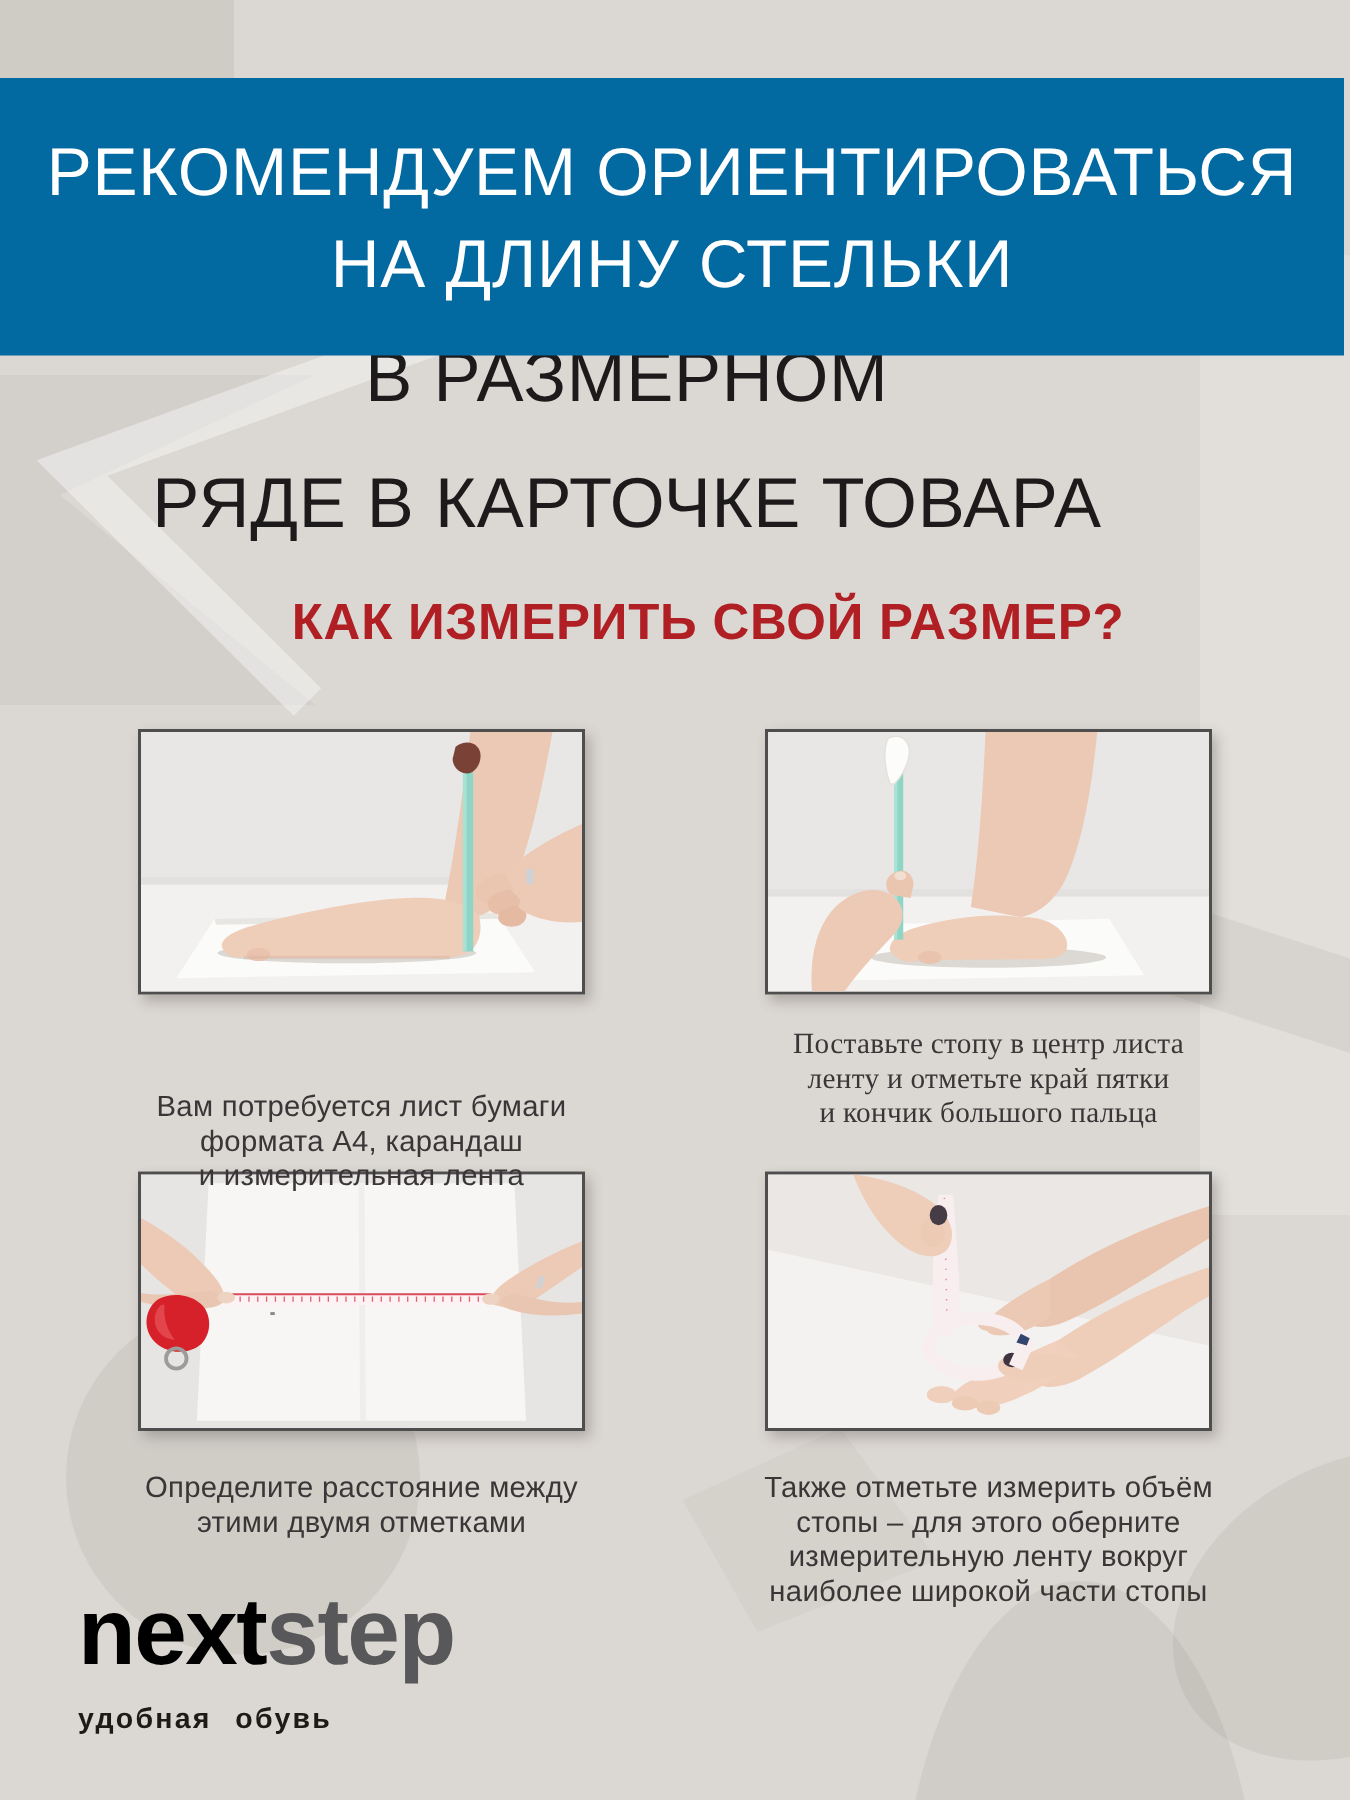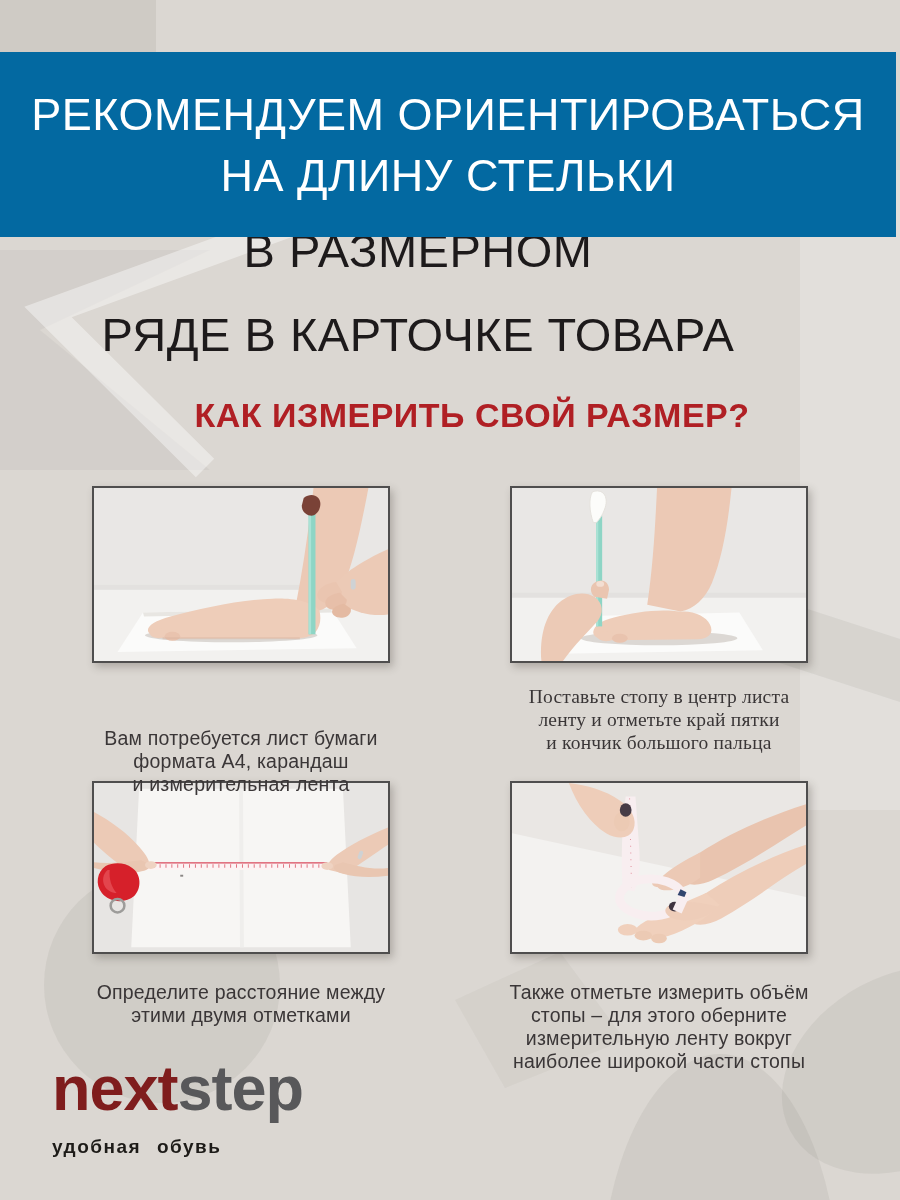--- a/index.html
+++ b/index.html
@@ -42,21 +42,21 @@
   .caption{
     position:absolute;width:360px;z-index:1;text-align:center;
     color:#3a3637;font-size:19.5px;line-height:23px;letter-spacing:0.2px;
   }
   .caption-1{left:61px;top:685px;margin-top:42px;}
   .caption-2{left:479px;top:685px;font-family:Liberation Serif, serif;}
   .caption-3{left:61px;top:981px;}
   .caption-4{left:479px;top:981px;}
   .logo{position:absolute;left:52px;top:1056px;z-index:1;}
   .logo-word{font-size:63px;font-weight:700;letter-spacing:-1px;line-height:64px;}
-  .logo-next{color:#7f1d1d;}
+  .logo-next{color:#000000;}
   .logo-step{color:#58585a;}
   .logo-tagline{
     margin-top:16px;font-size:19px;font-weight:700;color:#1d1b18;
     letter-spacing:1.5px;word-spacing:9px;
   }
 </style>
 </head>
 <body>
 
 <div class="poster">

